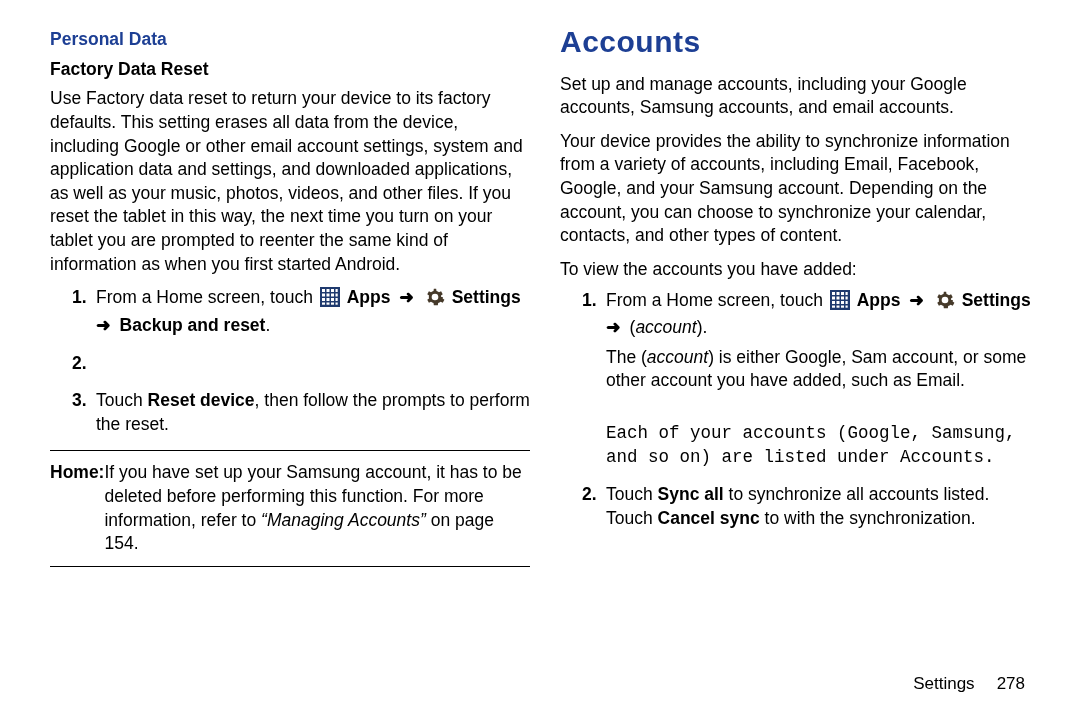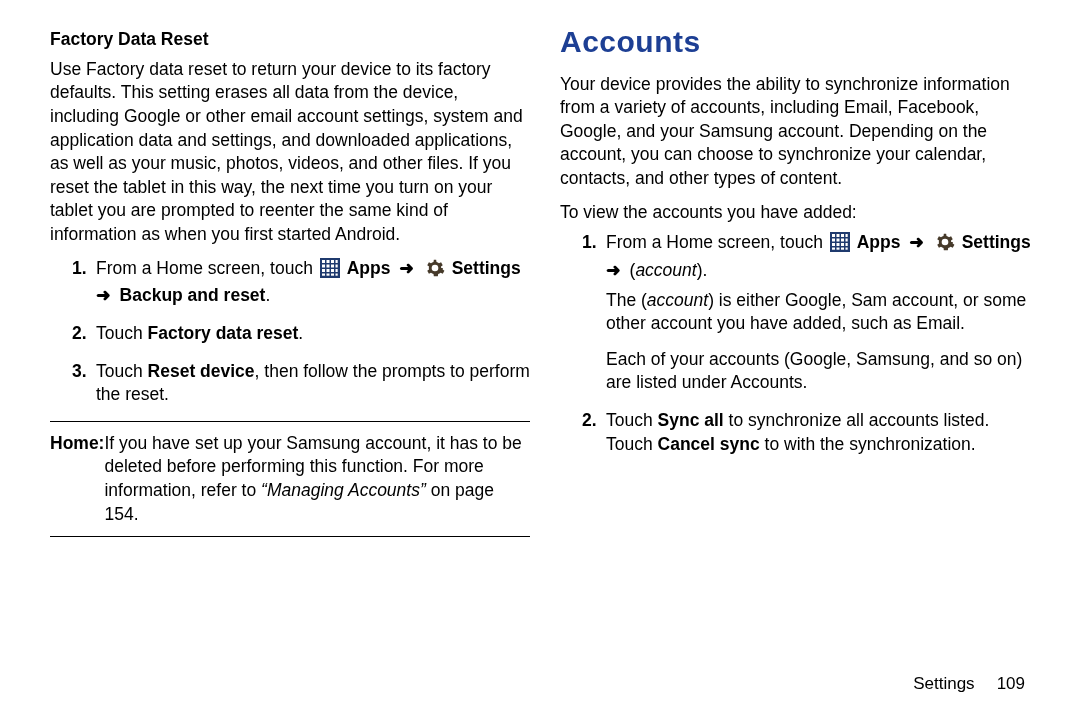--- a/index.html
+++ b/index.html
@@ -96,20 +96,21 @@
     font-size: 17px;
   }
   .footer .sep { display:inline-block; width: 22px; }
 </style>
 </head>
 <body>
 
 <div class="page">
 
   <div class="col">
+    <p class="blue-head">Personal Data</p>
     <p class="sub-bold">Factory Data Reset</p>
     <p>Use Factory data reset to return your device to its factory defaults. This setting erases all data from the device, including Google or other email account settings, system and application data and settings, and downloaded applications, as well as your music, photos, videos, and other files. If you reset the tablet in this way, the next time you turn on your tablet you are prompted to reenter the same kind of information as when you first started Android.</p>
 
     <ol>
       <li>
         <span class="num">1.</span>
         <div class="li-body">
           <p>
             <span>From a Home screen, touch </span>
             <span class="icon">
@@ -146,23 +147,20 @@
             <b> Settings </b>
             <span class="arrow" style="margin-left:0;">➜</span>
             <b> Backup and reset</b><span>.</span>
           </p>
         </div>
       </li>
 
       <li>
         <span class="num">2.</span>
         <div class="li-body">
-          <p>
-            <span>Touch </span><b>Factory data reset</b><span>.</span>
-          </p>
         </div>
       </li>
 
       <li>
         <span class="num">3.</span>
         <div class="li-body">
           <p>
             <span>Touch </span><b>Reset device</b><span>, then follow the prompts to perform the reset.</span>
           </p>
         </div>
@@ -174,20 +172,21 @@
       <span class="note-label">Home:</span>
       <p style="margin:0;">
         <span>If you have set up your Samsung account, it has to be deleted before performing this function. For more information, refer to </span><i>“Managing Accounts”</i><span> on page 154.</span>
       </p>
     </div>
     <hr class="rule">
   </div>
 
   <div class="col">
     <p class="accounts-head">Accounts</p>
+    <p>Set up and manage accounts, including your Google accounts, Samsung accounts, and email accounts.</p>
     <p>Your device provides the ability to synchronize information from a variety of accounts, including Email, Facebook, Google, and your Samsung account. Depending on the account, you can choose to synchronize your calendar, contacts, and other types of content.</p>
 
     <p style="margin-bottom:7px;">To view the accounts you have added:</p>
 
     <ol>
       <li>
         <span class="num">1.</span>
         <div class="li-body">
           <p>
             <span>From a Home screen, touch </span>
@@ -221,31 +220,31 @@
                   <path fill="#463a2a" d="M12 8a4 4 0 1 0 0 8 4 4 0 0 0 0-8zm9.4 4c0 .6-.1 1.1-.2 1.7l2.1 1.6-2 3.5-2.5-1c-.9.7-1.9 1.2-3 1.5l-.4 2.7H10.6l-.4-2.7c-1.1-.3-2.1-.8-3-1.5l-2.5 1-2-3.5 2.1-1.6c-.1-.6-.2-1.1-.2-1.7s.1-1.1.2-1.7L2.7 8.7l2-3.5 2.5 1c.9-.7 1.9-1.2 3-1.5L10.6 2h2.8l.4 2.7c1.1.3 2.1.8 3 1.5l2.5-1 2 3.5-2.1 1.6c.1.6.2 1.1.2 1.7z"></path>
                   <circle cx="12" cy="12" r="2.2" fill="#fff"></circle>
                 </svg>
             </span>
             <b> Settings </b>
             <span class="arrow" style="margin-left:0;">➜</span><span> (</span><i>account</i><span>).</span>
           </p>
           <p>
             <span>The (</span><i>account</i><span>) is either Google, Sam account, or some other account you have added, such as Email.</span>
           </p>
-          <p style="margin-top:12px;">Each of your accounts (Google, Samsung, and so on) are listed under Accounts.</p>
+          <p style="margin-top:29px;font-family:Liberation Mono, monospace;">Each of your accounts (Google, Samsung, and so on) are listed under Accounts.</p>
         </div>
       </li>
 
       <li>
         <span class="num">2.</span>
         <div class="li-body">
           <p>
             <span>Touch </span><b>Sync all</b><span> to synchronize all accounts listed. Touch </span><b>Cancel sync</b><span> to with the synchronization.</span>
           </p>
         </div>
       </li>
     </ol>
   </div>
 </div>
 
 <div class="footer">
-  <span>Settings</span><span class="sep"></span><span>109</span>
+  <span>Settings</span><span class="sep"></span><span>278</span>
 </div>
 
 </body></html>

